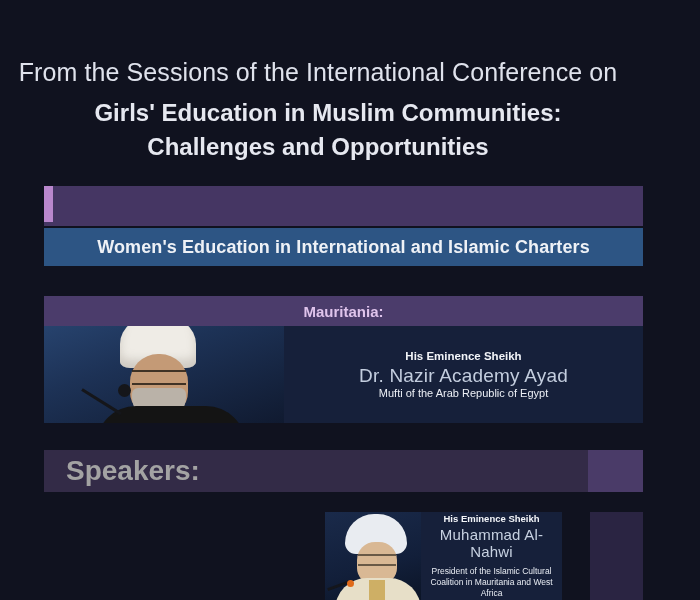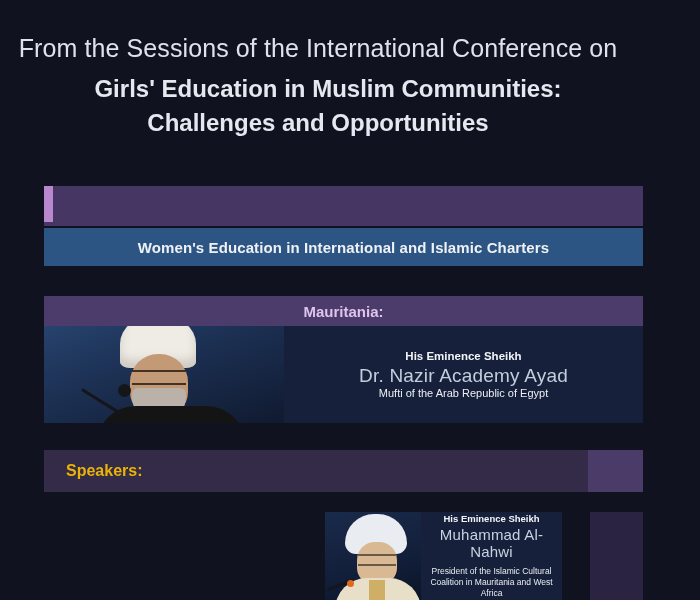--- a/index.html
+++ b/index.html
@@ -20,21 +20,21 @@
     width: 700px;
     height: 600px;
     background: #10121f;
     overflow: hidden;
   }
 
   
   .title-block {
     position: absolute;
     left: 0;
-    top: 32px;
+    top: 56px;
     width: 636px;
     text-align: center;
   }
   .title-line-1 {
     font-size: 25px;
     font-weight: 400;
     color: #dfe2ec;
     letter-spacing: 0.1px;
     line-height: 1.35;
   }
@@ -79,21 +79,21 @@
     left: 44px;
     top: 228px;
     width: 599px;
     height: 38px;
     background: #2d5584;
     display: flex;
     align-items: center;
     justify-content: center;
   }
   .session-subtitle {
-    font-size: 15px;
+    font-size: 18px;
     font-weight: 700;
     color: #eef1f6;
     letter-spacing: 0.1px;
   }
 
   
   .chair-block {
     position: absolute;
     left: 44px;
     top: 296px;
@@ -236,23 +236,23 @@
     left: 44px;
     top: 450px;
     width: 599px;
     height: 42px;
     background: #332b47;
     display: flex;
     align-items: center;
   }
   .speakers-label {
     margin-left: 22px;
-    font-size: 16px;
-    font-weight: 700;
-    color: #eab308;
+    font-size: 28px;
+    font-weight: 700;
+    color: #a3a3a3;
   }
   .speakers-bar-endpanel {
     position: absolute;
     right: 0;
     top: 0;
     width: 55px;
     height: 42px;
     background: #4a3b68;
   }
 

